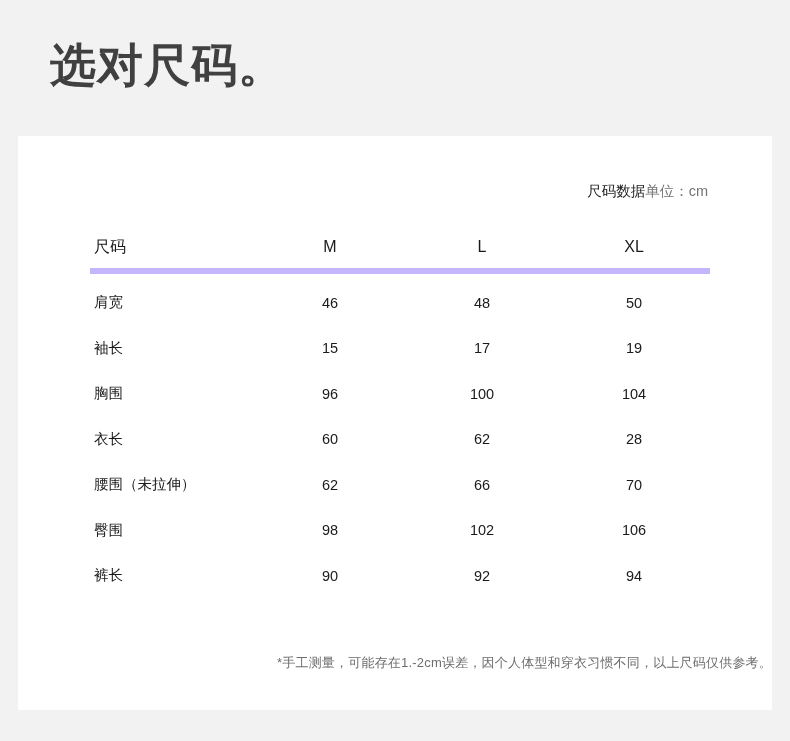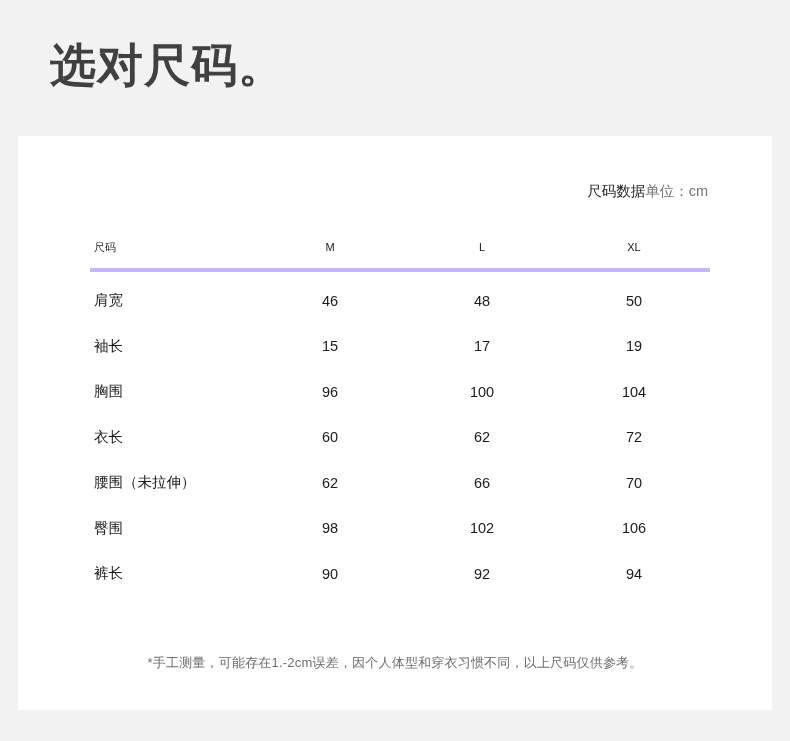--- a/index.html
+++ b/index.html
@@ -65,43 +65,43 @@
   table.size-table td {
     font-weight: normal;
     font-size: 14.5px;
     color: #1a1a1a;
     text-align: center;
     padding: 0;
   }
   table.size-table thead th {
     height: 42px;
     vertical-align: middle;
-    border-bottom: 4px solid #c4b5fd;
-    font-size: 11px;
+    border-bottom: 6px solid #c4b5fd;
+    font-size: 16px;
   }
   table.size-table thead th.label-col,
   table.size-table tbody td.label-col {
     text-align: left;
     width: 160px;
     padding-left: 4px;
   }
   table.size-table tbody td {
     height: 45.5px;
     vertical-align: middle;
   }
   table.size-table tbody tr:first-child td {
     padding-top: 6px;
   }
   .value-col { width: 152px; }
   .note {
     position: absolute;
     left: 0;
     right: 0;
     top: 518px;
-    text-align: center;
+    text-align: right;
     font-size: 13px;
     color: #6d6d6d;
     letter-spacing: 0.2px;
   }
 </style>
 </head>
 <body>
 
 <div class="page">
 
@@ -139,21 +139,21 @@
         <tr>
           <td class="label-col">胸围</td>
           <td class="value-col">96</td>
           <td class="value-col">100</td>
           <td class="value-col">104</td>
         </tr>
         <tr>
           <td class="label-col">衣长</td>
           <td class="value-col">60</td>
           <td class="value-col">62</td>
-          <td class="value-col">72</td>
+          <td class="value-col">28</td>
         </tr>
         <tr>
           <td class="label-col">腰围（未拉伸）</td>
           <td class="value-col">62</td>
           <td class="value-col">66</td>
           <td class="value-col">70</td>
         </tr>
         <tr>
           <td class="label-col">臀围</td>
           <td class="value-col">98</td>

